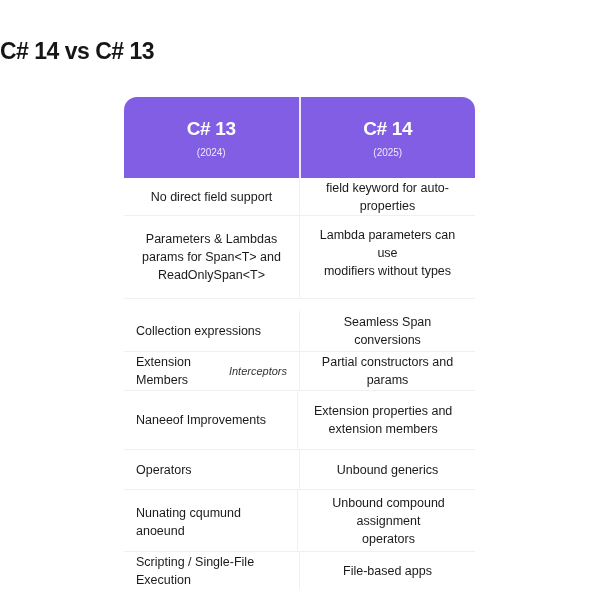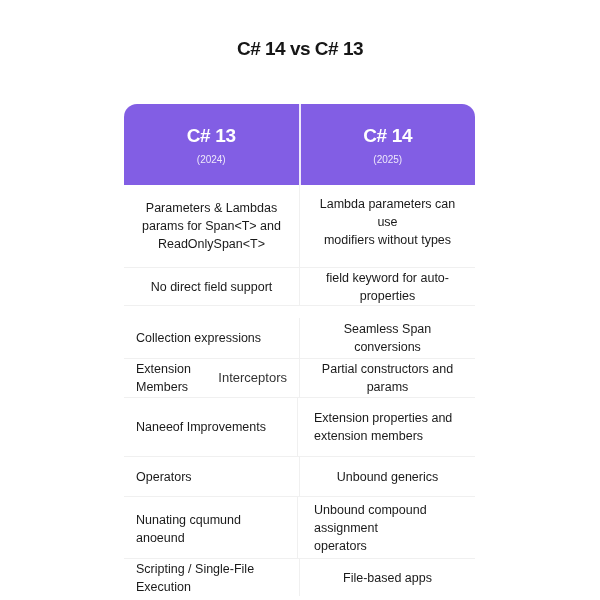--- a/index.html
+++ b/index.html
@@ -2,25 +2,25 @@
 <html><head>
   <meta charset="utf-8">
   <style>
     html, body { margin: 0; padding: 0; }
     body {
       width: 600px; height: 600px; background: #ffffff; overflow: hidden;
       font-family: "Liberation Sans", "DejaVu Sans", sans-serif; color: #1a1a1a;
       position: relative;
     }
     .title {
-      position: absolute; left: 0; top: 38px; width: 600px; text-align: center;
-      font-size: 19px; font-weight: bold; color: #161616; letter-spacing: -0.5px;
+      position: absolute; left: 0; top: 38px; width: 600px; 
+      font-size: 23px; font-weight: bold; color: #161616; letter-spacing: -0.5px;
     }
     .table {
-      position: absolute; left: 124px; top: 104px; width: 351px;
+      position: absolute; left: 124px; top: 97px; width: 351px;
     }
     .header {
       display: flex; height: 81px; background: #825ee4;
       border-radius: 13px 13px 0 0; overflow: hidden;
     }
     .hcell {
       flex: 1; display: flex; flex-direction: column; align-items: center; justify-content: center;
       color: #ffffff;
     }
     .hcell.left { border-right: 2px solid #efe9fb; }
@@ -29,62 +29,62 @@
     .row {
       display: flex; border-bottom: 1px solid #f0f0f0;
     }
     .cell {
       flex: 1; display: flex; align-items: center; font-size: 12.5px; line-height: 18px;
       padding: 0 12px; box-sizing: border-box;
     }
     .cell.left { border-right: 1px solid #f0f0f0; }
     .cell.center { justify-content: center; text-align: center; }
     .cell.start { justify-content: flex-start; }
-    .cell.right-col { padding-left: 16px; }
-    .aside { font-size: 13px; margin-left: 18px; color: #333; }
+    .cell.right-col { padding-left: 16px; text-align: center; }
+    .aside { font-size: 11px; margin-left: 18px; color: #333; font-style: italic; }
   </style>
 </head>
 <body>
 
 <div class="title">C# 14 vs C# 13</div>
 
 <div class="table">
   <div class="header">
     <div class="hcell left">
       <div class="hname">C# 13</div>
       <div class="hyear">(2024)</div>
     </div>
     <div class="hcell">
       <div class="hname">C# 14</div>
       <div class="hyear">(2025)</div>
     </div>
   </div>
 
+  <div class="row" style="height:37px;">
+    <div class="cell left center">
+      <span>No direct field support</span>
+    </div>
+    <div class="cell center">
+      <span>field keyword for auto-properties</span>
+    </div>
+  </div>
+
   <div class="row" style="height:82px;">
     <div class="cell left center">
       <div>
         <div>Parameters &amp; Lambdas</div>
         <div>params for Span&lt;T&gt; and</div>
         <div>ReadOnlySpan&lt;T&gt;</div>
       </div>
     </div>
     <div class="cell center" style="align-items:flex-start;padding-top:10px;">
       <div>
         <div>Lambda parameters can use</div>
         <div>modifiers without types</div>
       </div>
-    </div>
-  </div>
-
-  <div class="row" style="height:37px;">
-    <div class="cell left center">
-      <span>No direct field support</span>
-    </div>
-    <div class="cell center">
-      <span>field keyword for auto-properties</span>
     </div>
   </div>
 
   <div class="row" style="height:40px;margin-top:12px;">
     <div class="cell left start">
       <span>Collection expressions</span>
     </div>
     <div class="cell center">
       <span>Seamless Span conversions</span>
     </div>

